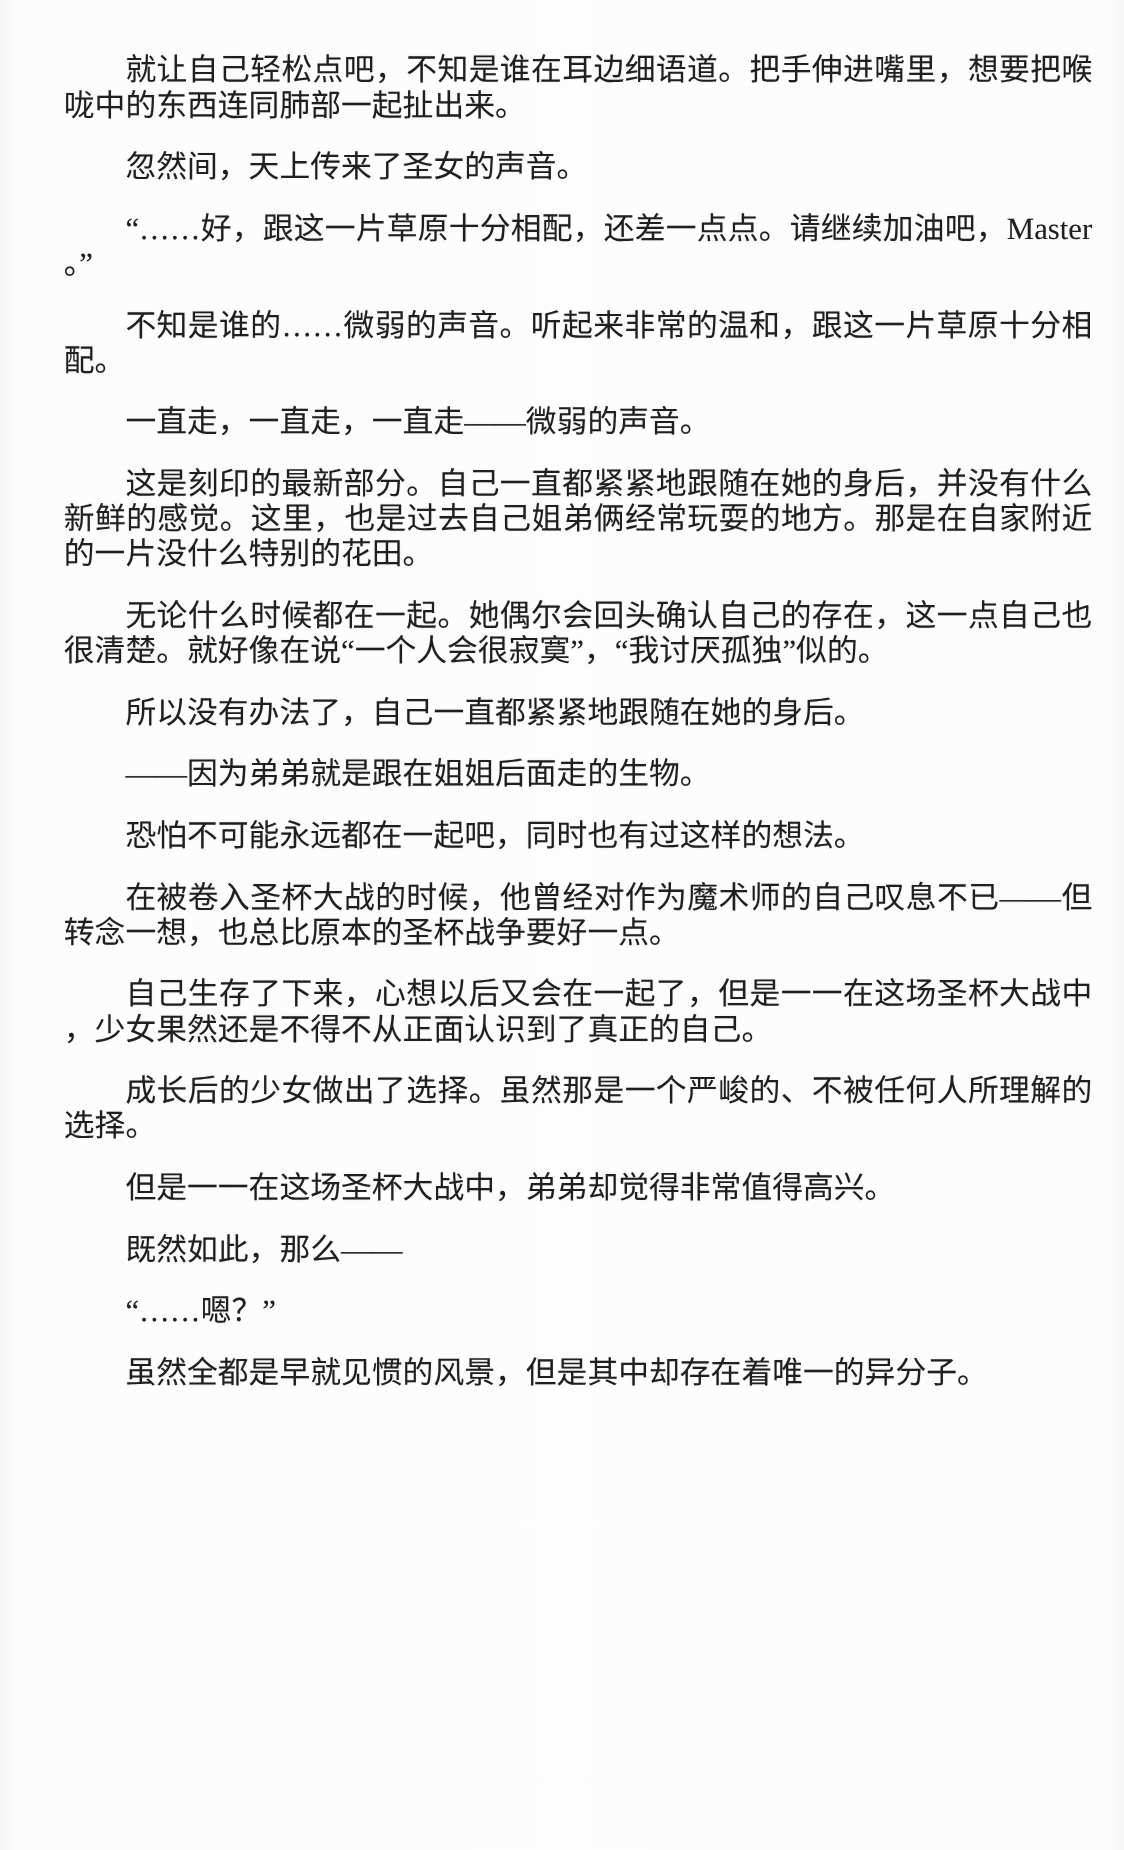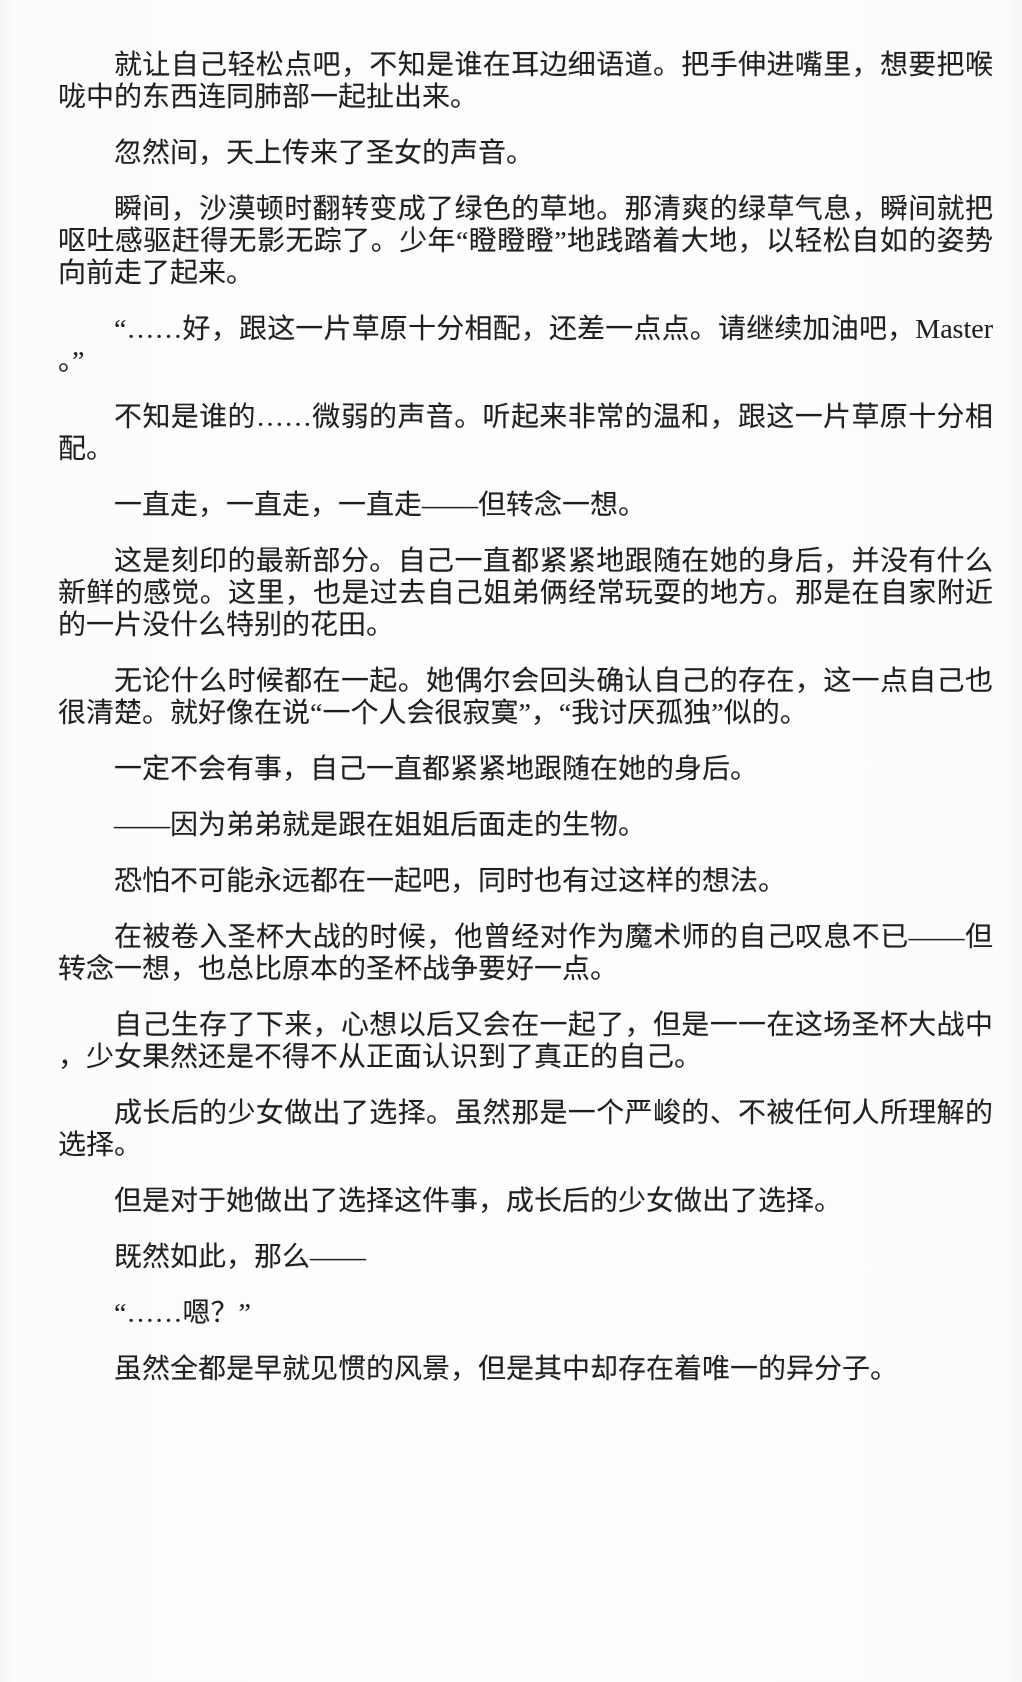--- a/index.html
+++ b/index.html
@@ -43,30 +43,29 @@
   }
 </style>
 </head>
 <body>
 
 <div class="page">
   <div class="text-block">
 
   <p>就让自己轻松点吧，不知是谁在耳边细语道。把手伸进嘴里，想要把喉咙中的东西连同肺部一起扯出来。</p>
       <p>忽然间，天上传来了圣女的声音。</p>
-      <p>瞬间，沙漠顿时翻转变成了绿色的草地。那清爽的绿草气息，瞬间就把呕吐感驱赶得无影无踪了。少年“瞪瞪瞪”地践踏着大地，以轻松自如的姿势向前走了起来。</p>
       <p>“……好，跟这一片草原十分相配，还差一点点。请继续加油吧，Master。”</p>
       <p>不知是谁的……微弱的声音。听起来非常的温和，跟这一片草原十分相配。</p>
-      <p>一直走，一直走，一直走——但转念一想。</p>
+      <p>一直走，一直走，一直走——微弱的声音。</p>
       <p>这是刻印的最新部分。自己一直都紧紧地跟随在她的身后，并没有什么新鲜的感觉。这里，也是过去自己姐弟俩经常玩耍的地方。那是在自家附近的一片没什么特别的花田。</p>
       <p>无论什么时候都在一起。她偶尔会回头确认自己的存在，这一点自己也很清楚。就好像在说“一个人会很寂寞”，“我讨厌孤独”似的。</p>
-      <p>一定不会有事，自己一直都紧紧地跟随在她的身后。</p>
+      <p>所以没有办法了，自己一直都紧紧地跟随在她的身后。</p>
       <p>——因为弟弟就是跟在姐姐后面走的生物。</p>
       <p>恐怕不可能永远都在一起吧，同时也有过这样的想法。</p>
       <p>在被卷入圣杯大战的时候，他曾经对作为魔术师的自己叹息不已——但转念一想，也总比原本的圣杯战争要好一点。</p>
       <p>自己生存了下来，心想以后又会在一起了，但是一一在这场圣杯大战中，少女果然还是不得不从正面认识到了真正的自己。</p>
       <p>成长后的少女做出了选择。虽然那是一个严峻的、不被任何人所理解的选择。</p>
-      <p>但是对于她做出了选择这件事，成长后的少女做出了选择。</p>
+      <p>但是一一在这场圣杯大战中，弟弟却觉得非常值得高兴。</p>
       <p>既然如此，那么——</p>
       <p>“……嗯？”</p>
       <p>虽然全都是早就见惯的风景，但是其中却存在着唯一的异分子。</p>
     </div>
 </div>
 
 </body></html>

